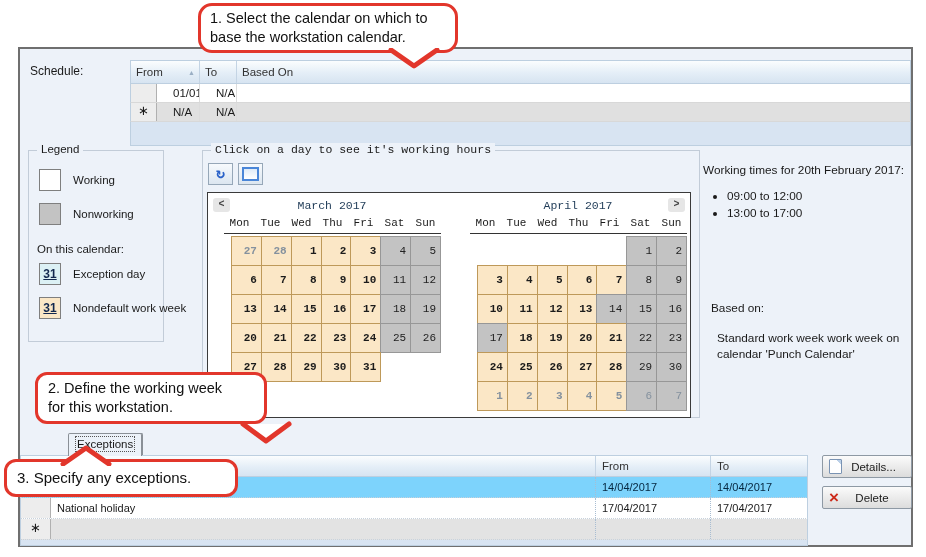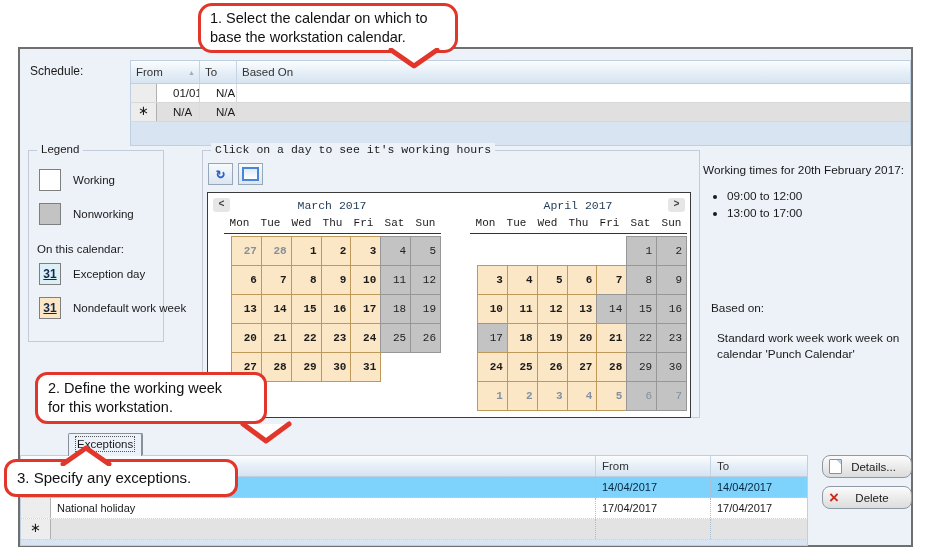--- a/index.html
+++ b/index.html
@@ -104,21 +104,21 @@
   .e-name{width:545px;padding-left:6px;border-right:1px dotted #A8BDD2;}
   .e-from{width:115px;padding-left:6px;border-right:1px dotted #A8BDD2;}
   .e-to{flex:1;padding-left:6px;}
   .exc-row.selected{background:#7dd3fc;color:#04263F;}
   .exc-row.selected .e-sel{background:#EDEDED;color:#000;}
   .exc-row.newrow{background:#E3E3E3;}
   .exc-filler{height:6px;background:#D8E4F2;border:1px solid #BDCFE0;border-top:none;box-sizing:border-box;}
 
   
   .act-btn{position:absolute;left:802px;width:90px;height:23px;display:flex;align-items:center;
-           background:linear-gradient(#FBFBFB,#DCDCDC);border:1px solid #8E99A4;border-radius:8px;
+           background:linear-gradient(#FBFBFB,#DCDCDC);border:1px solid #8E99A4;border-radius:2px;
            box-sizing:border-box;font-size:11.5px;padding:0 6px;}
   #details-btn{top:406px;} #delete-btn{top:437px;}
   .act-label{flex:1;text-align:center;}
   .icon-page{width:11px;height:13px;background:linear-gradient(225deg,#BBD0E8 3px,#fff 3px);
              border:1px solid #7A93B3;border-radius:1px;}
   .icon-x{color:#CC2A1A;font-weight:bold;font-size:17px;line-height:13px;}
 
   
   .bubble{position:absolute;background:#fff;border:3px solid #E2362B;border-radius:12px;z-index:30;
           color:#111;line-height:1.32;box-sizing:border-box;white-space:pre-line;}

